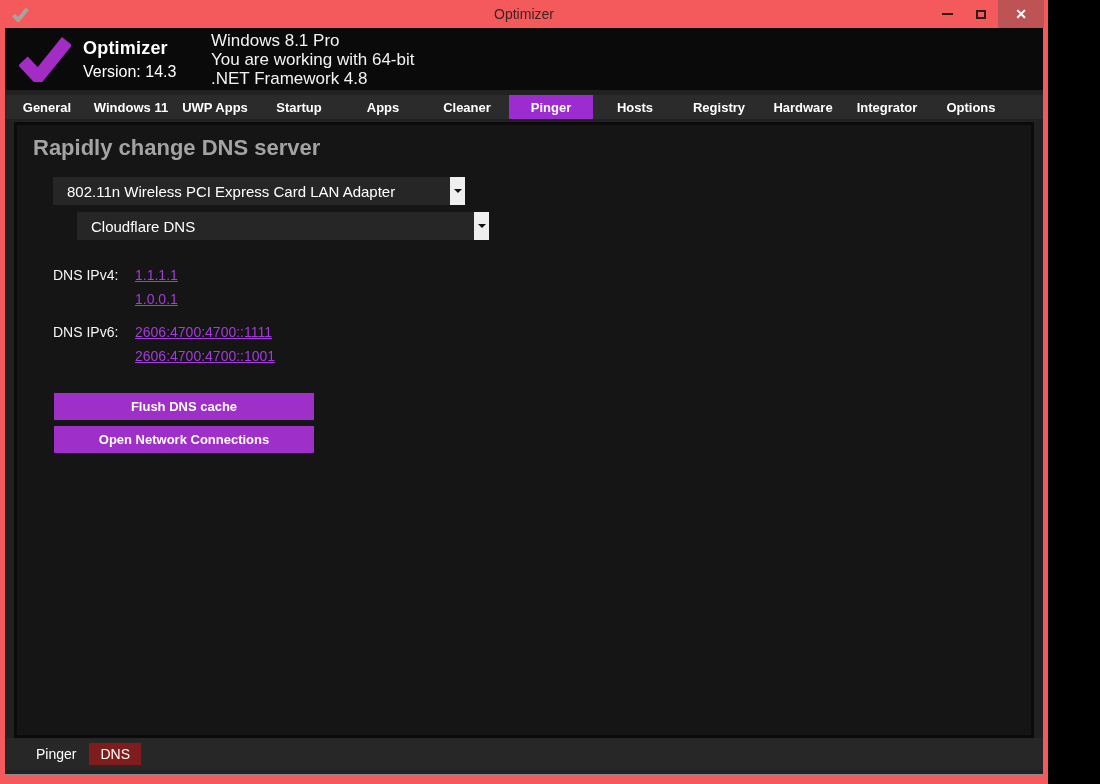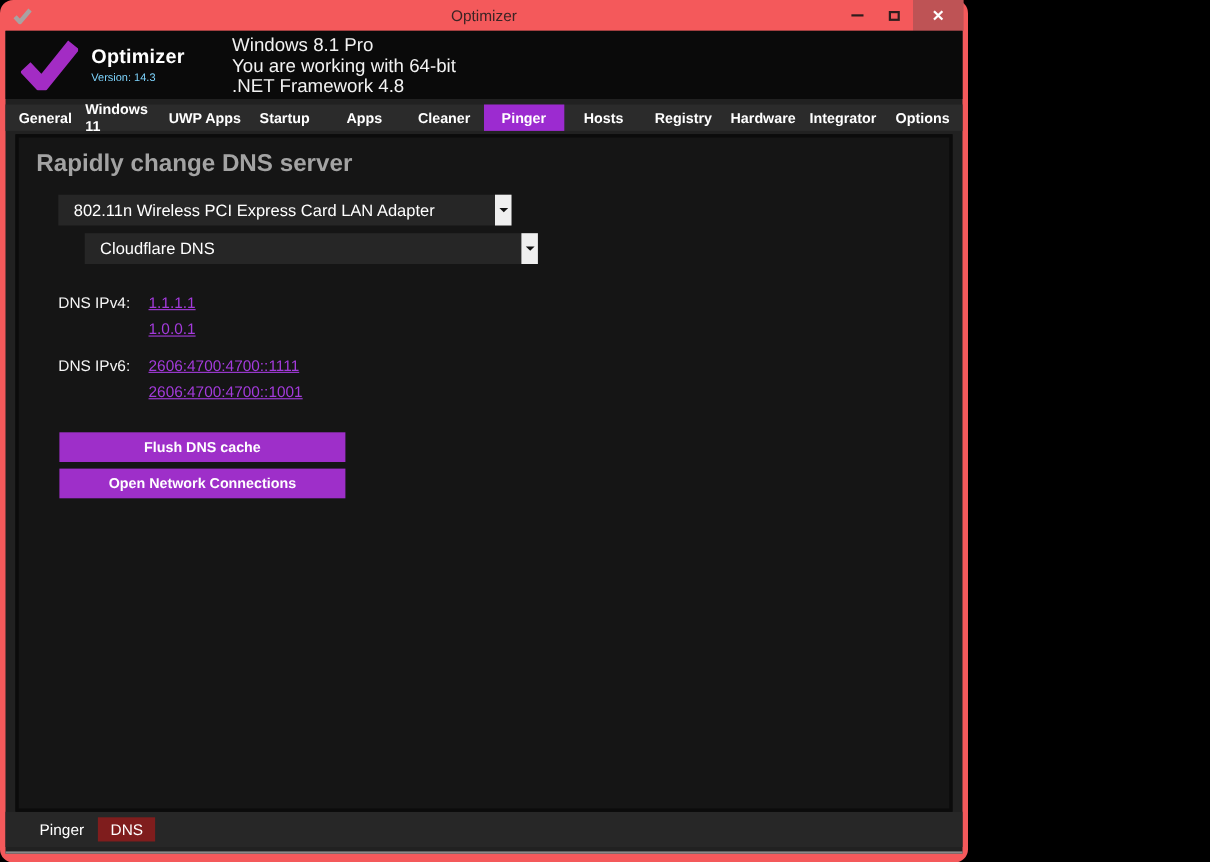--- a/index.html
+++ b/index.html
@@ -4,23 +4,22 @@
 <style>
   * { margin: 0; padding: 0; box-sizing: border-box; }
   html, body { width: 1100px; height: 784px; }
   body {
     font-family: "Liberation Sans", sans-serif;
     background: #000;
     overflow: hidden;
   }
   .window {
     position: relative;
-    width: 880px; height: 784px;
+    width: 1048px; height: 784px;
     background: #F4595B;
-    border-radius: 12px;
   }
 
   
   .titlebar {
     position: absolute; top: 0; left: 0; right: 0; height: 28px;
     display: flex; align-items: center;
   }
   .titlebar-icon { margin-left: 12px; width: 17px; height: 15px; }
   .titlebar-title {
     position: absolute; left: 0; right: 0; text-align: center;
@@ -49,21 +48,21 @@
   }
 
   
   .header {
     height: 62px; background: #0A0A0A; flex: 0 0 auto;
     display: flex; align-items: center;
   }
   .logo-check { width: 52px; height: 46px; margin-left: 14px; flex: 0 0 auto; }
   .title-block { margin-left: 12px; width: 110px; }
   .app-name { color: #FFFFFF; font-size: 18px; font-weight: bold; letter-spacing: 0.2px; }
-  .app-version { color: #7dd3fc; font-size: 10px; margin-top: 4px; }
+  .app-version { color: #ffffff; font-size: 16px; margin-top: 4px; }
   .sysinfo { margin-left: 18px; color: #F2F2F2; font-size: 17px; line-height: 19px; }
 
   
   .tabstrip {
     margin-top: 5px; height: 24px; background: #2B2B2B; flex: 0 0 auto;
     display: flex; align-items: stretch; padding-left: 0;
   }
   .tab {
     width: 84px; display: flex; align-items: center; justify-content: center;
     color: #FFFFFF; font-size: 13px; font-weight: 600; cursor: default;

